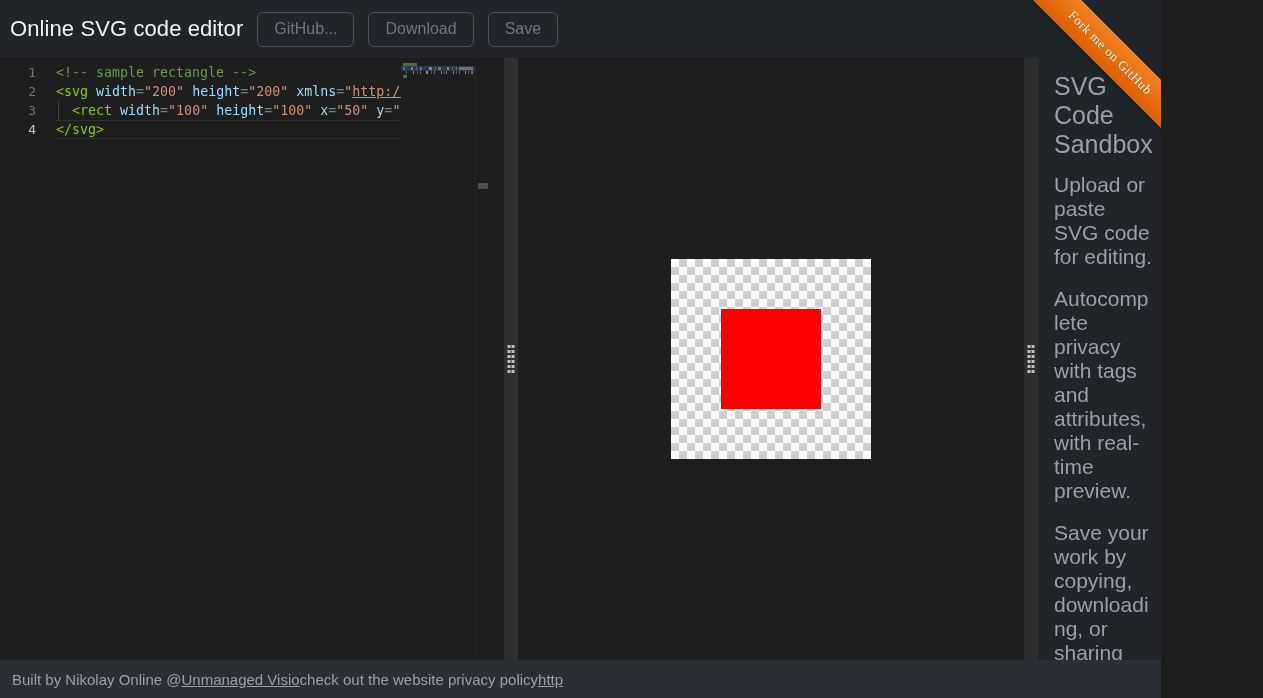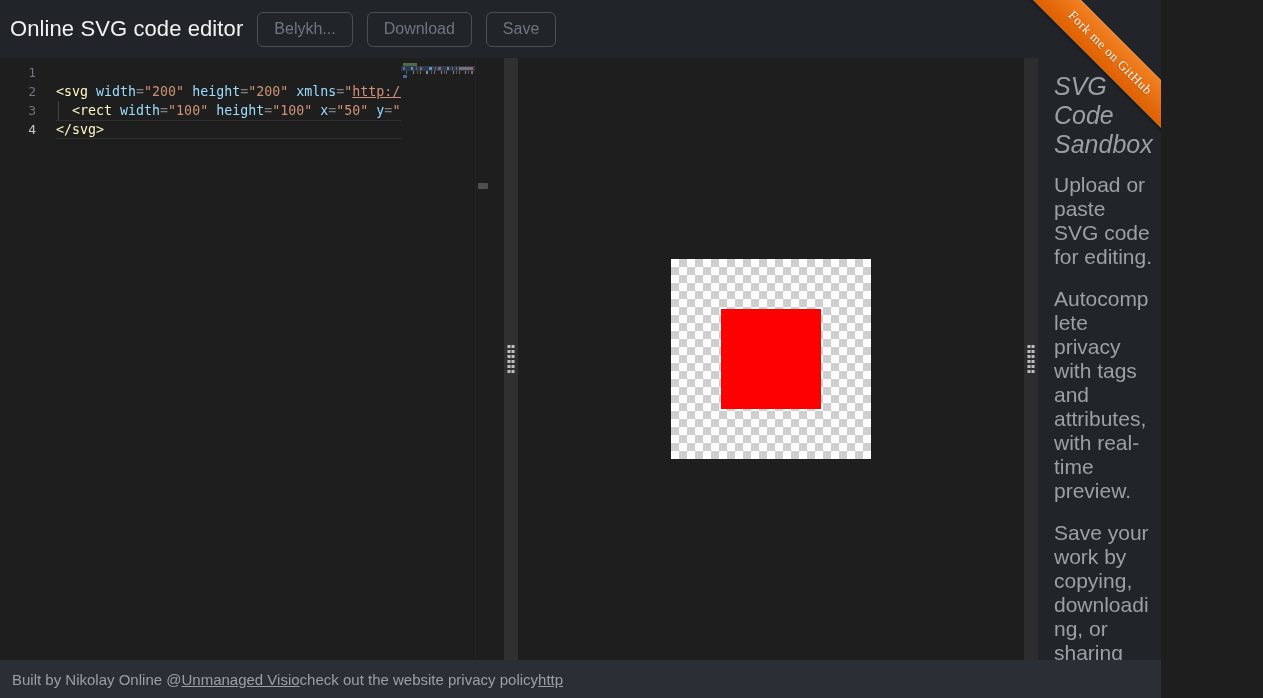--- a/index.html
+++ b/index.html
@@ -139,21 +139,21 @@
   .code-text { padding-left: 10px; white-space: pre; }
   .fold-bar {
     position: absolute;
     left: 58px;
     width: 1px;
     background: #404040;
   }
 
   
   .t-comment { color: #6a9955; }
-  .t-tag     { color: #fef9c3; }
+  .t-tag     { color: #84cc16; }
   .t-attr    { color: #9cdcfe; }
   .t-str     { color: #ce9178; }
   .t-punc    { color: #808080; }
   .t-link    { color: #ce9178; text-decoration: underline; text-decoration-color: #ce9178; }
 
   
   .minimap {
     position: absolute;
     top: 0; right: 14px;
     width: 74px; height: 100%;
@@ -240,21 +240,20 @@
     padding: 14px 8px 10px 16px;
     overflow: hidden;
   }
   .sb-title {
     color: #9aa0a6;
     font-size: 25px;
     line-height: 29px;
     font-weight: 400;
     margin: 0 0 14px 0;
     word-wrap: break-word;
-    font-style: italic;
   }
   .sb-para {
     color: #9aa0a6;
     font-size: 21px;
     line-height: 24px;
     margin: 0 0 18px 0;
     word-wrap: break-word;
   }
 
   
@@ -275,37 +274,37 @@
   }
 </style>
 </head>
 <body>
 
 <div id="app">
 
   <div class="header">
     <div class="app-title">Online SVG code editor</div>
     <div class="toolbar">
-      <button class="tb-btn">Belykh...</button>
+      <button class="tb-btn">GitHub...</button>
       <button class="tb-btn">Download</button>
       <button class="tb-btn">Save</button>
     </div>
   </div>
 
   <a class="gh-ribbon" href="#">
     <span class="band">
       <span>Fork me on GitHub</span>
     </span>
   </a>
 
   <div class="body-row">
 
     <div class="editor-pane">
       <div class="code-area" id="code-area">
-          <div class="code-line"><div class="gutter">1</div></div>
+          <div class="code-line"><div class="gutter">1</div><div class="code-text"><span class="t-comment">&lt;!-- sample rectangle --&gt;</span></div></div>
           <div class="code-line"><div class="gutter">2</div><div class="code-text"><span class="t-tag">&lt;svg</span><span> </span><span class="t-attr">width</span><span class="t-punc">=</span><span class="t-str">"200"</span><span> </span><span class="t-attr">height</span><span class="t-punc">=</span><span class="t-str">"200"</span><span> </span><span class="t-attr">xmlns</span><span class="t-punc">=</span><span class="t-str">"</span><span class="t-link">http://www.w3.org/2000/svg"&gt;</span></div></div>
           <div class="code-line"><div class="gutter">3</div><div class="code-text"><span>  </span><span class="t-tag">&lt;rect</span><span> </span><span class="t-attr">width</span><span class="t-punc">=</span><span class="t-str">"100"</span><span> </span><span class="t-attr">height</span><span class="t-punc">=</span><span class="t-str">"100"</span><span> </span><span class="t-attr">x</span><span class="t-punc">=</span><span class="t-str">"50"</span><span> </span><span class="t-attr">y</span><span class="t-punc">=</span><span class="t-str">"50"</span><span> </span><span class="t-attr">fill</span><span class="t-punc">=</span><span class="t-str">"red" /&gt;</span></div></div>
           <div class="code-line active"><div class="gutter cur">4</div><div class="code-text"><span class="t-tag">&lt;/svg&gt;</span></div></div>
           <div class="fold-bar" style="top: 43px; height: 19px;"></div>
         </div>
 
       <div class="minimap" id="minimap">
         <div class="mm-sel"></div>
       <div class="mm-line" style="margin-top: 5px;">
             <span style="display: inline-block; width: 14px; height: 3px; background: rgb(78, 107, 66);"></span>

